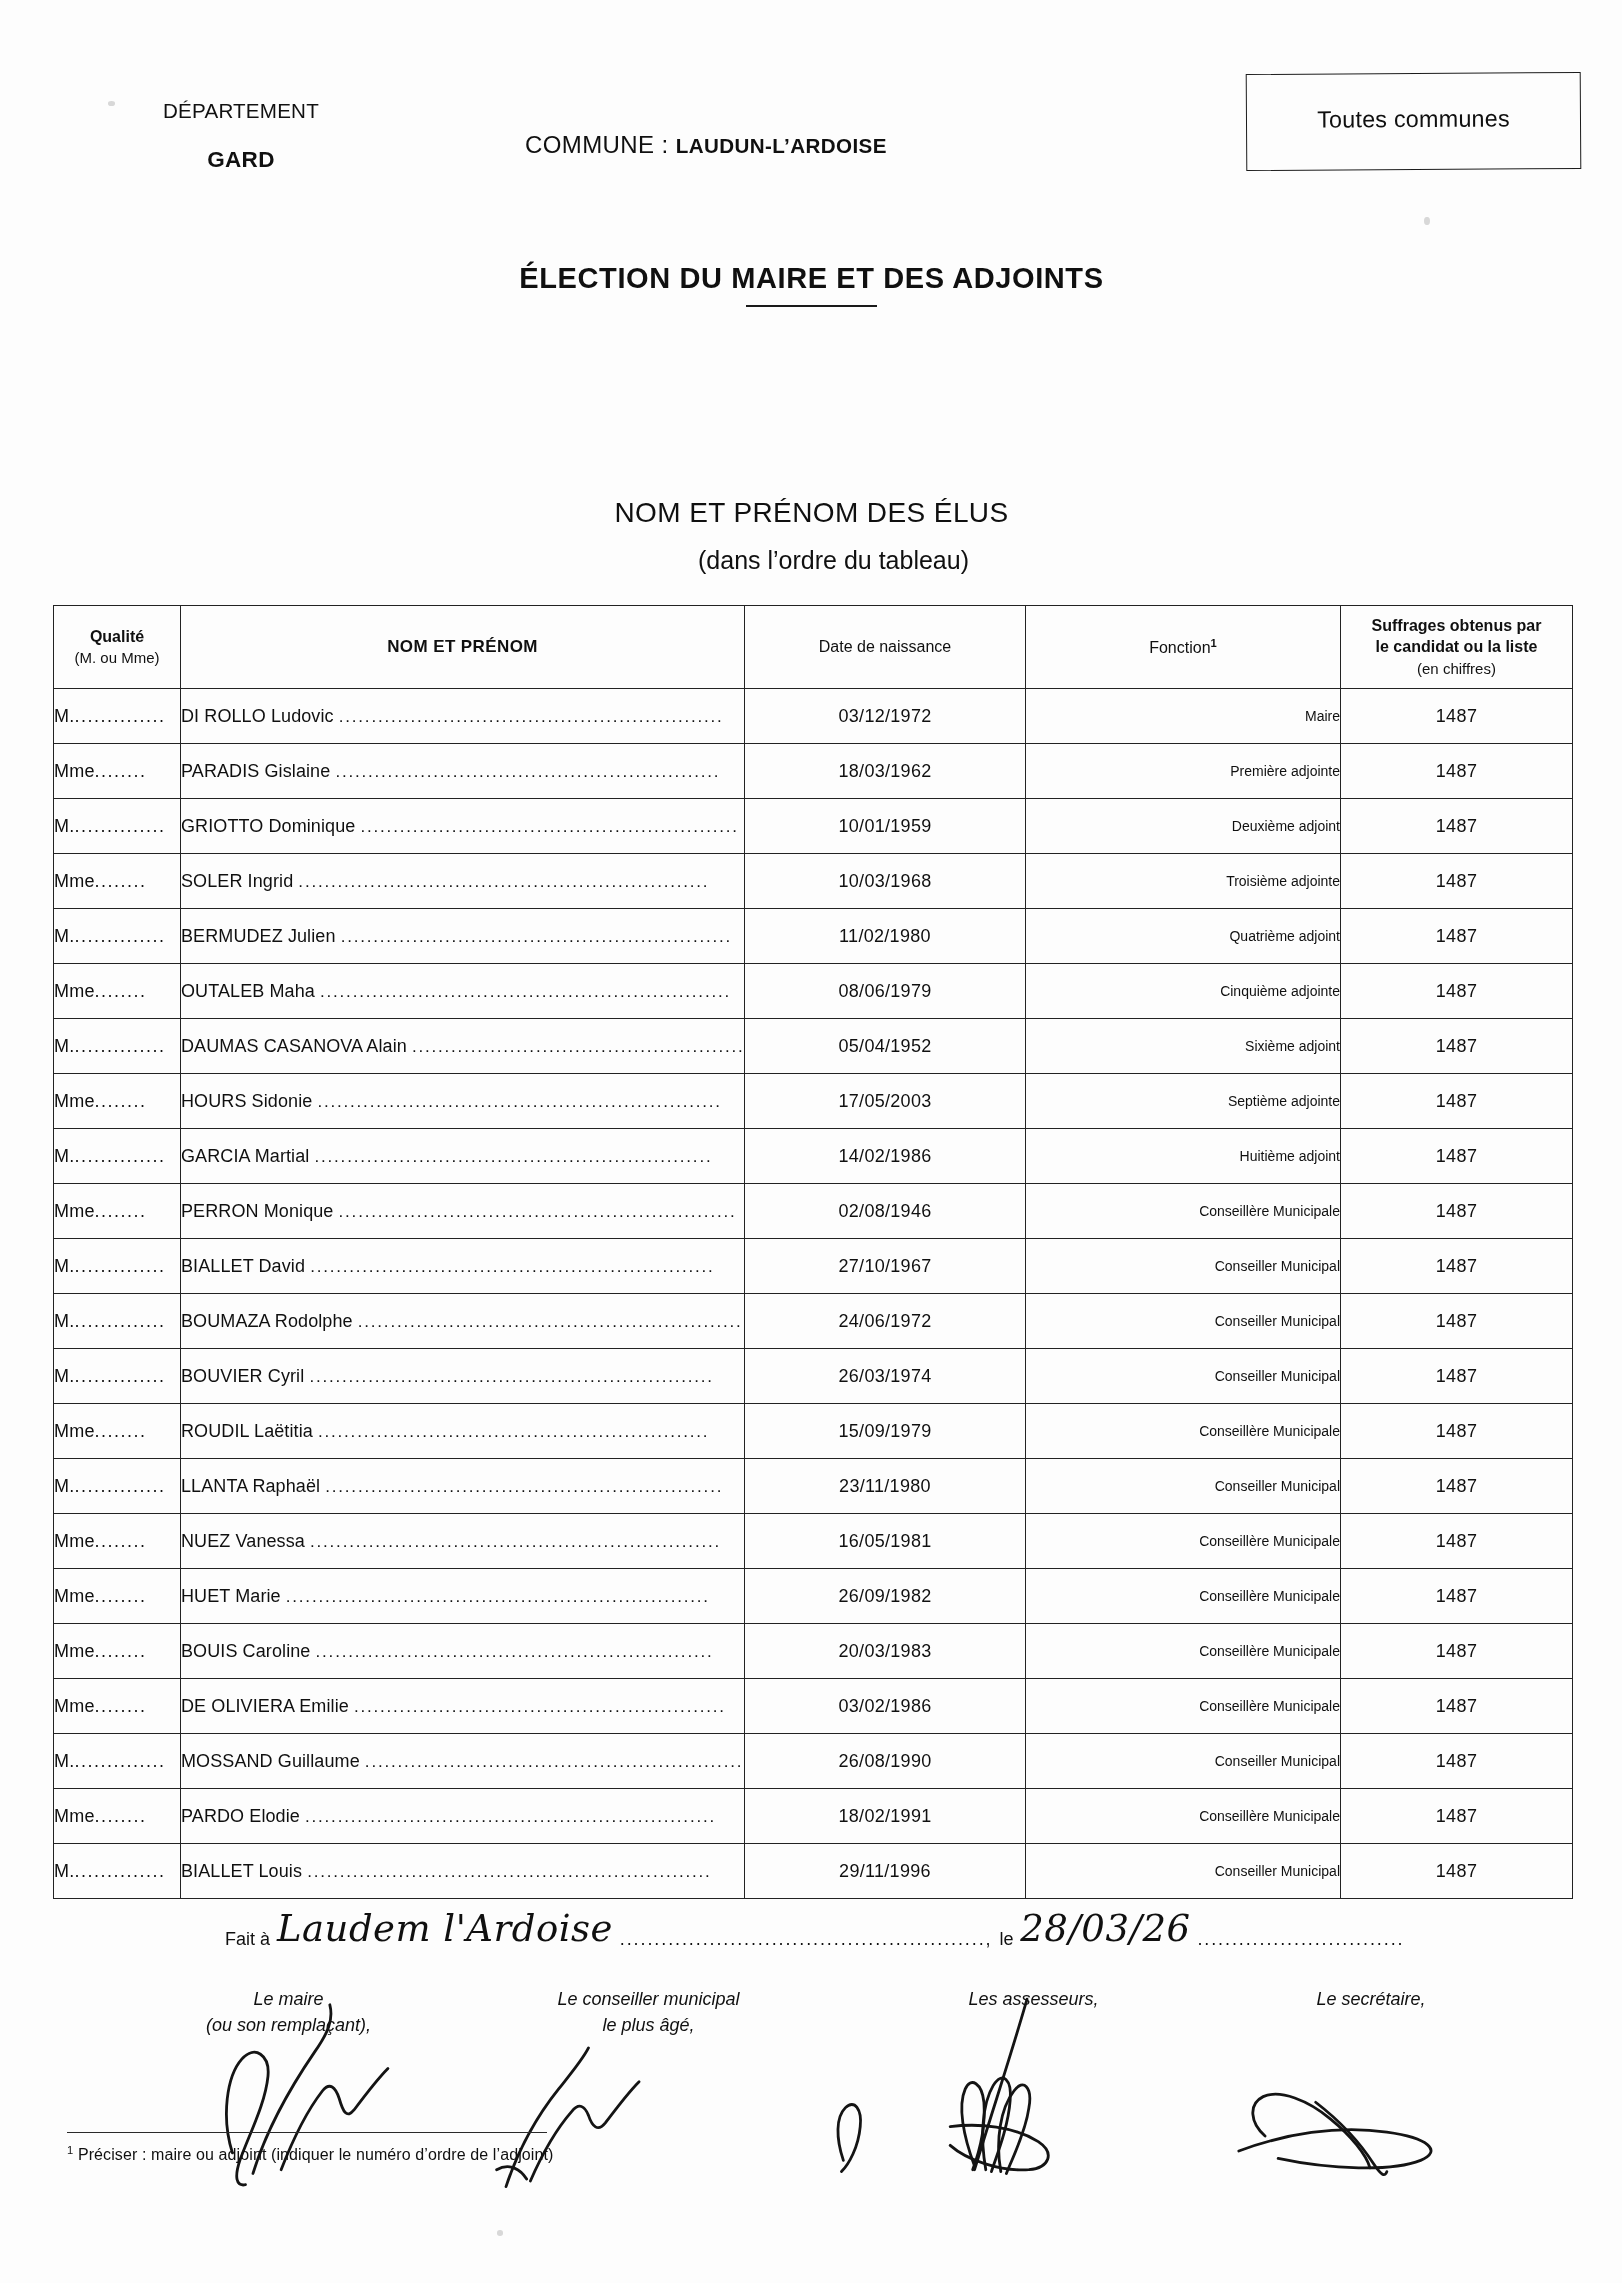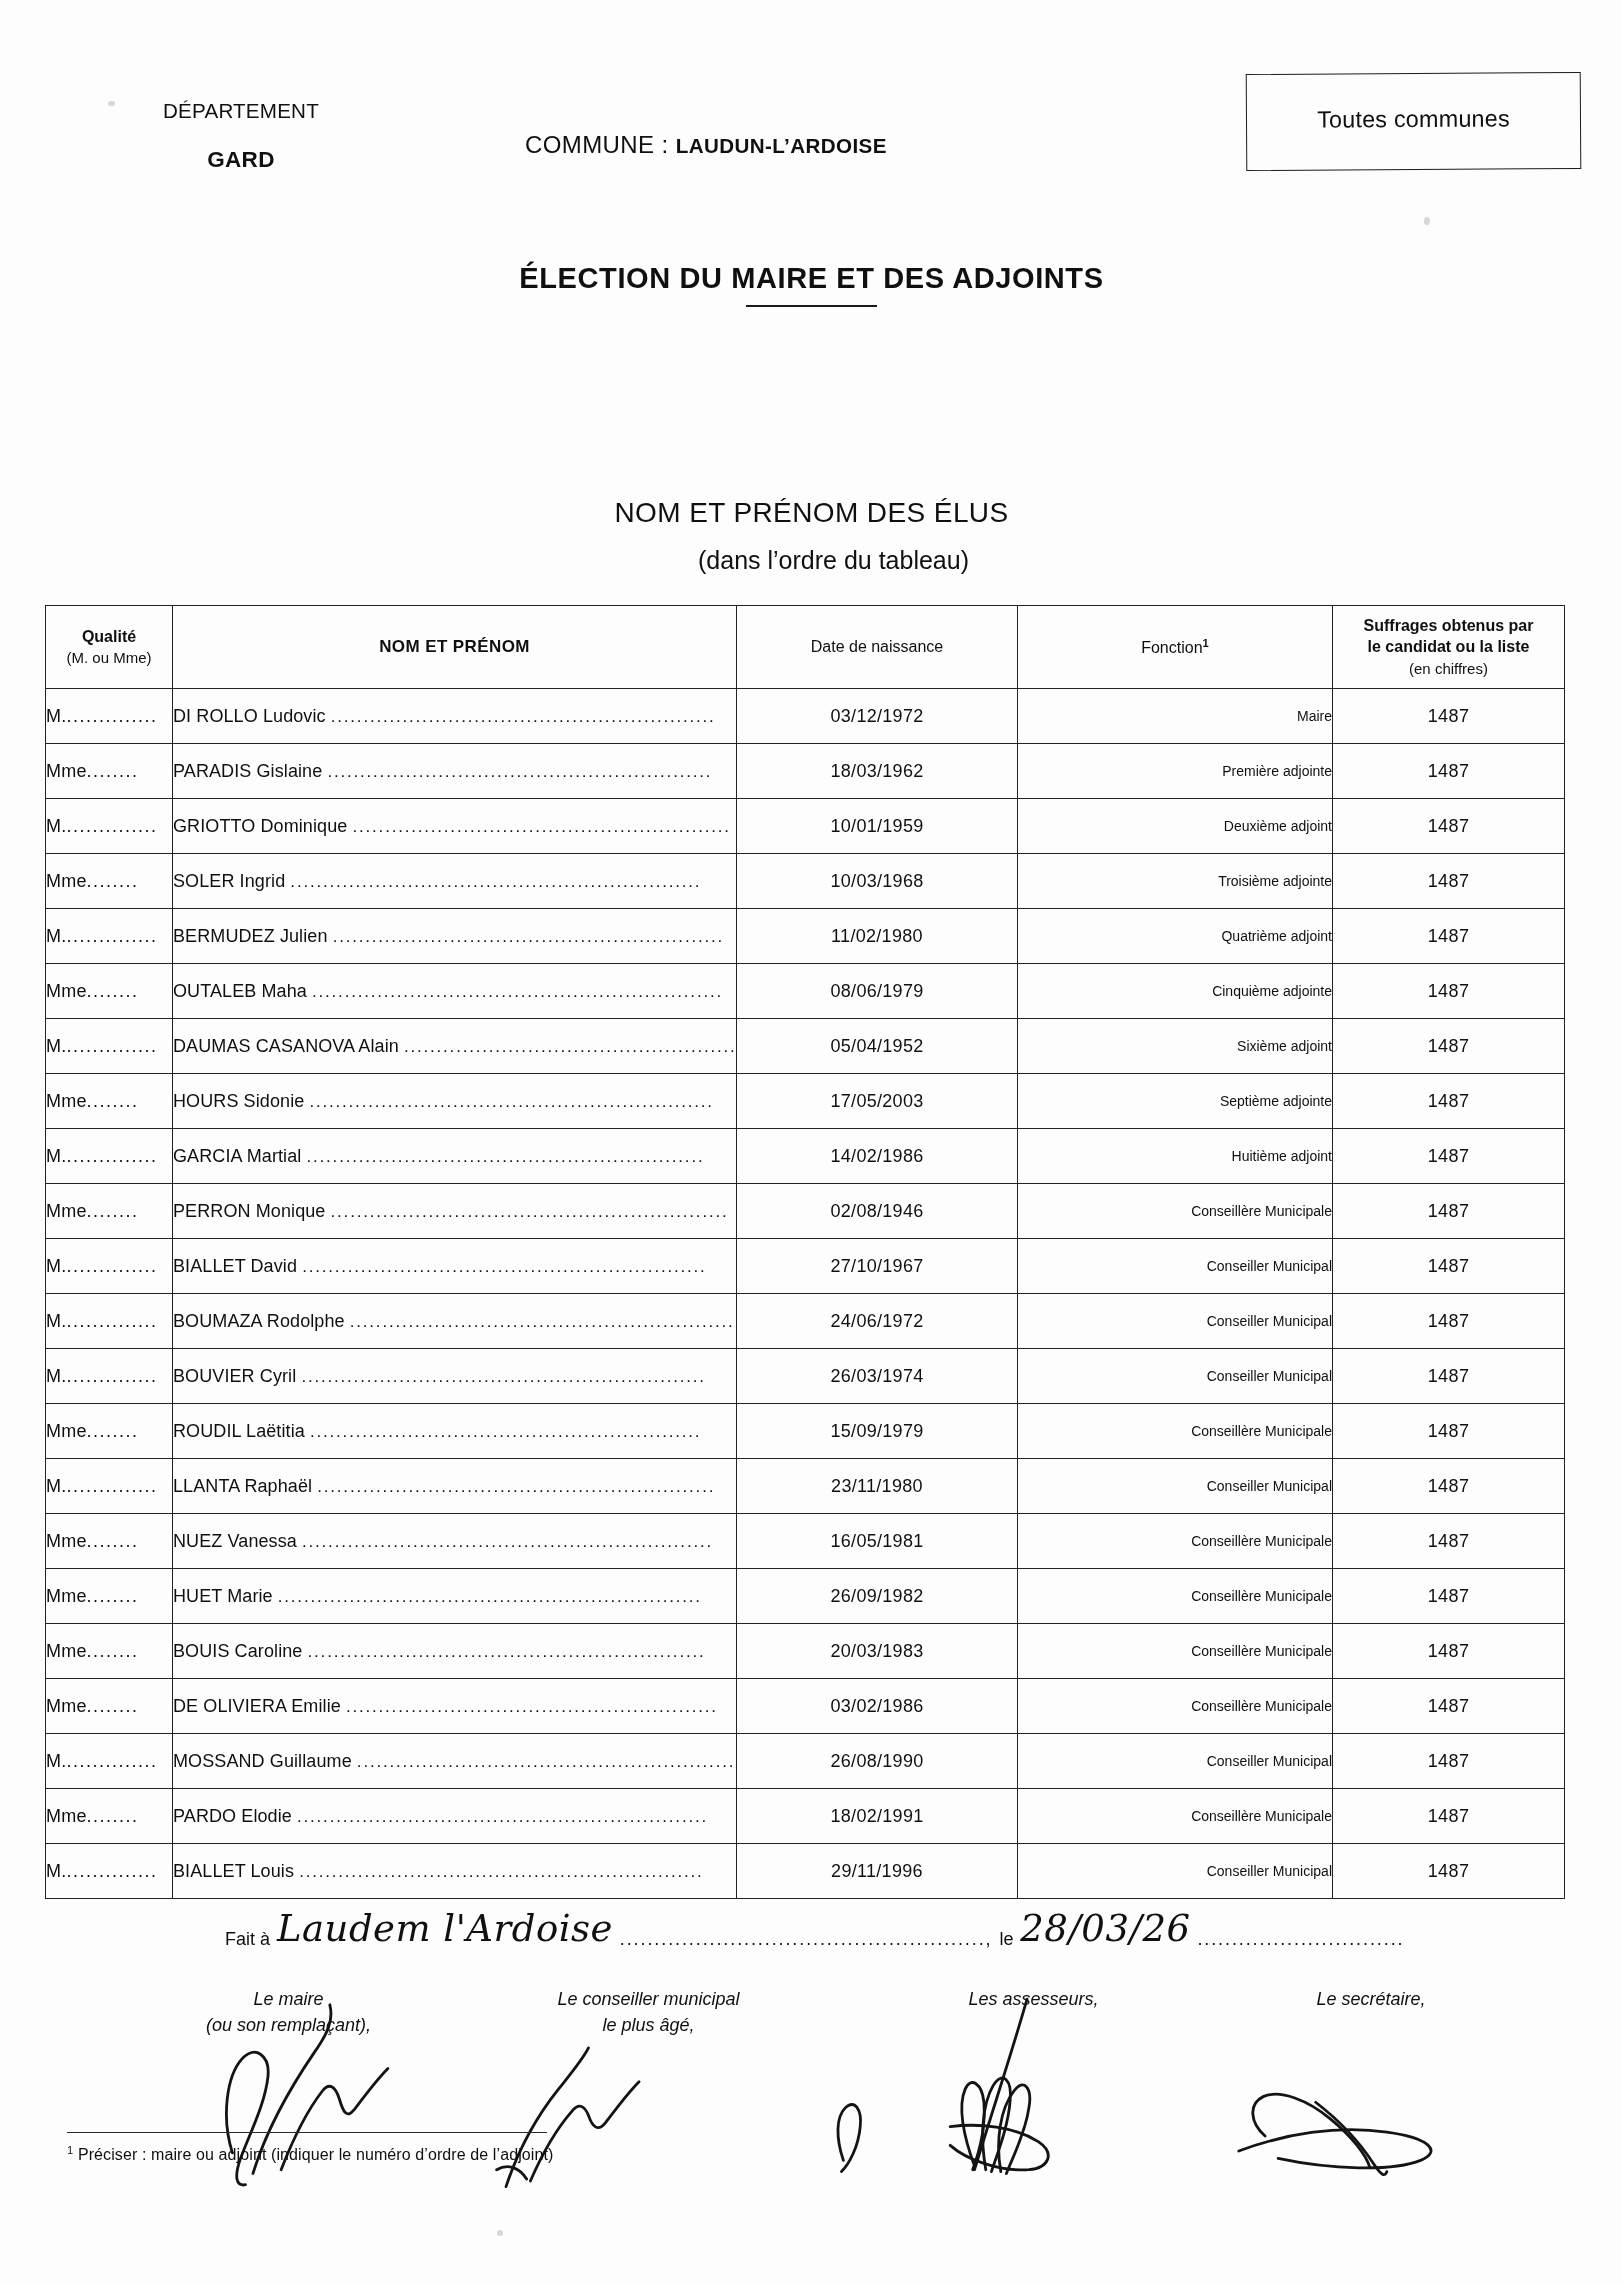--- a/index.html
+++ b/index.html
@@ -132,21 +132,21 @@
     right: 0;
     top: 546px;
     text-align: center;
     font-size: 25px;
     padding-left: 44px;
   }
 
   
   .tbl-wrap {
     position: absolute;
-    left: 45px;
+    left: 53px;
     top: 605px;
     width: 1369px;
   }
   table.elus {
     border-collapse: collapse;
     width: 100%;
     table-layout: fixed;
   }
   table.elus th,
   table.elus td {

